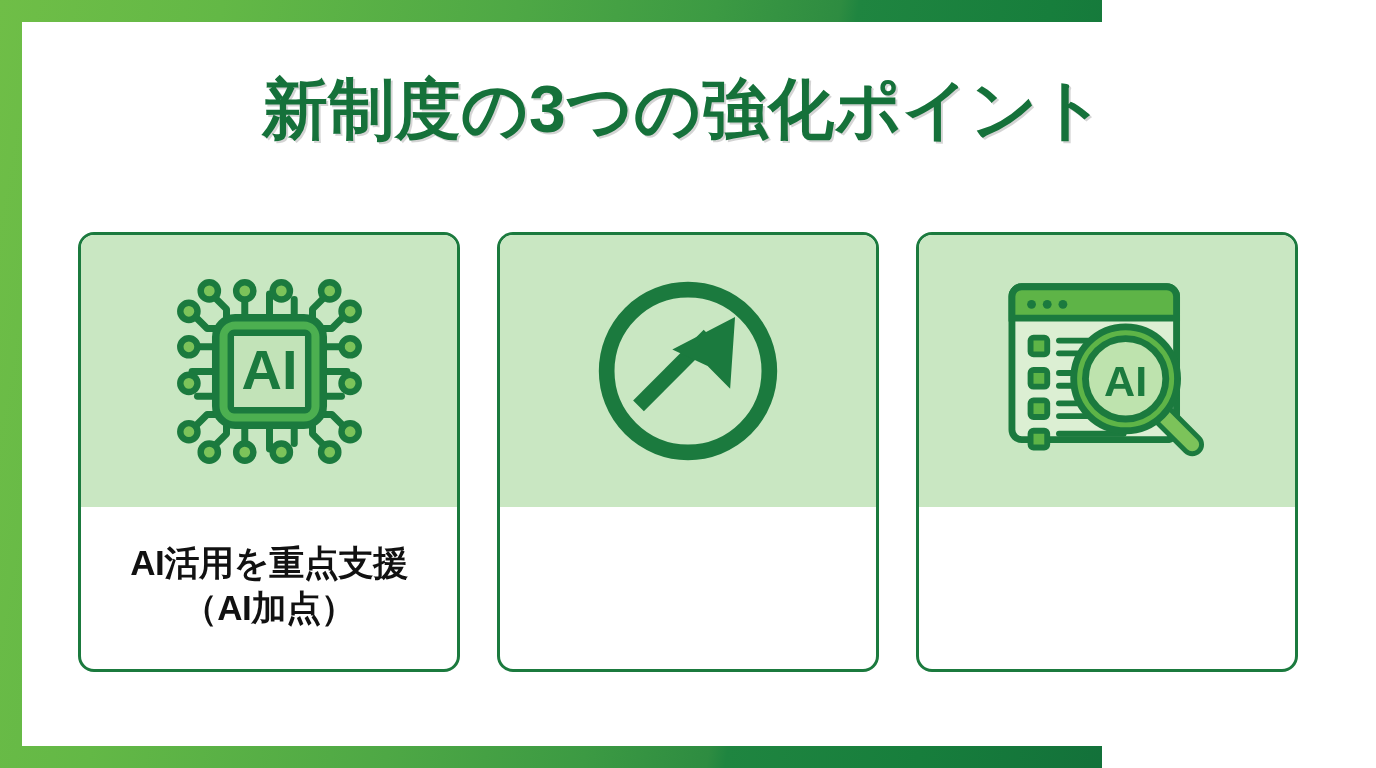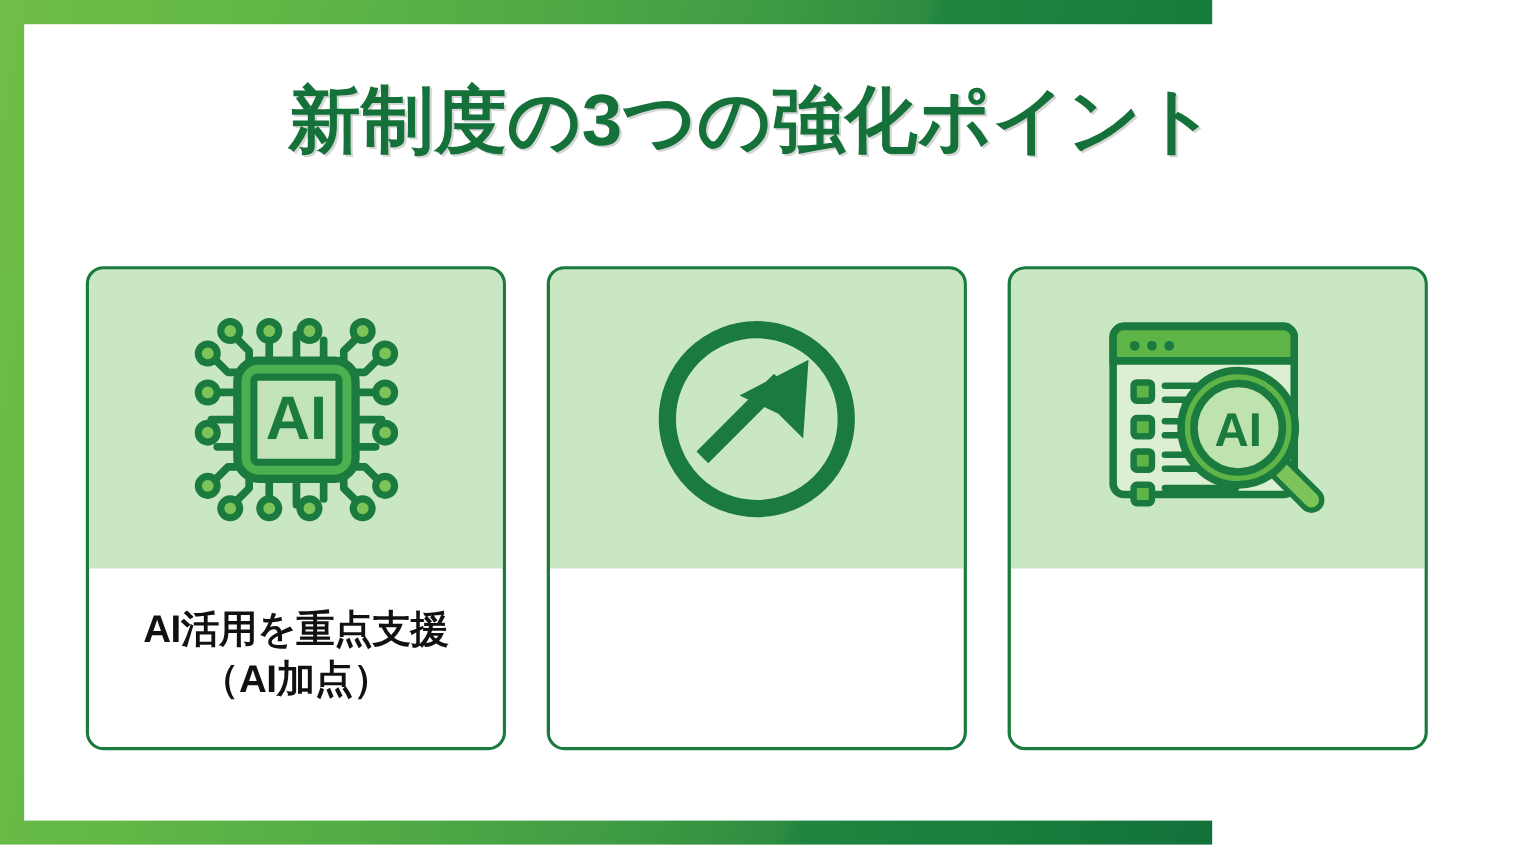--- a/index.html
+++ b/index.html
@@ -52,21 +52,21 @@
     line-height: 1.15;
     color: #15713A;
     white-space: nowrap;
     text-shadow: 2px 2px 0 rgba(0,0,0,0.17);
   }
 
   
   .card-row {
     position: absolute;
     left: 56px;
-    top: 220px;
+    top: 210px;
     width: 1220px;
     display: flex;
     justify-content: space-between;
     align-items: flex-start;
   }
 
   .card {
     box-sizing: border-box;
     width: 382px;
     height: 440px;
@@ -88,20 +88,21 @@
   }
 
   .card-label-area {
     flex: 1 1 auto;
     background: #FFFFFF;
     display: flex;
     flex-direction: column;
     align-items: center;
     justify-content: center;
     padding: 0 8px 6px 8px;
+    border-radius: 20px;
   }
 
   .card-label-line {
     font-size: 35px;
     font-weight: 700;
     color: #111111;
     line-height: 1.30;
     letter-spacing: -0.01em;
     text-align: center;
     white-space: nowrap;

